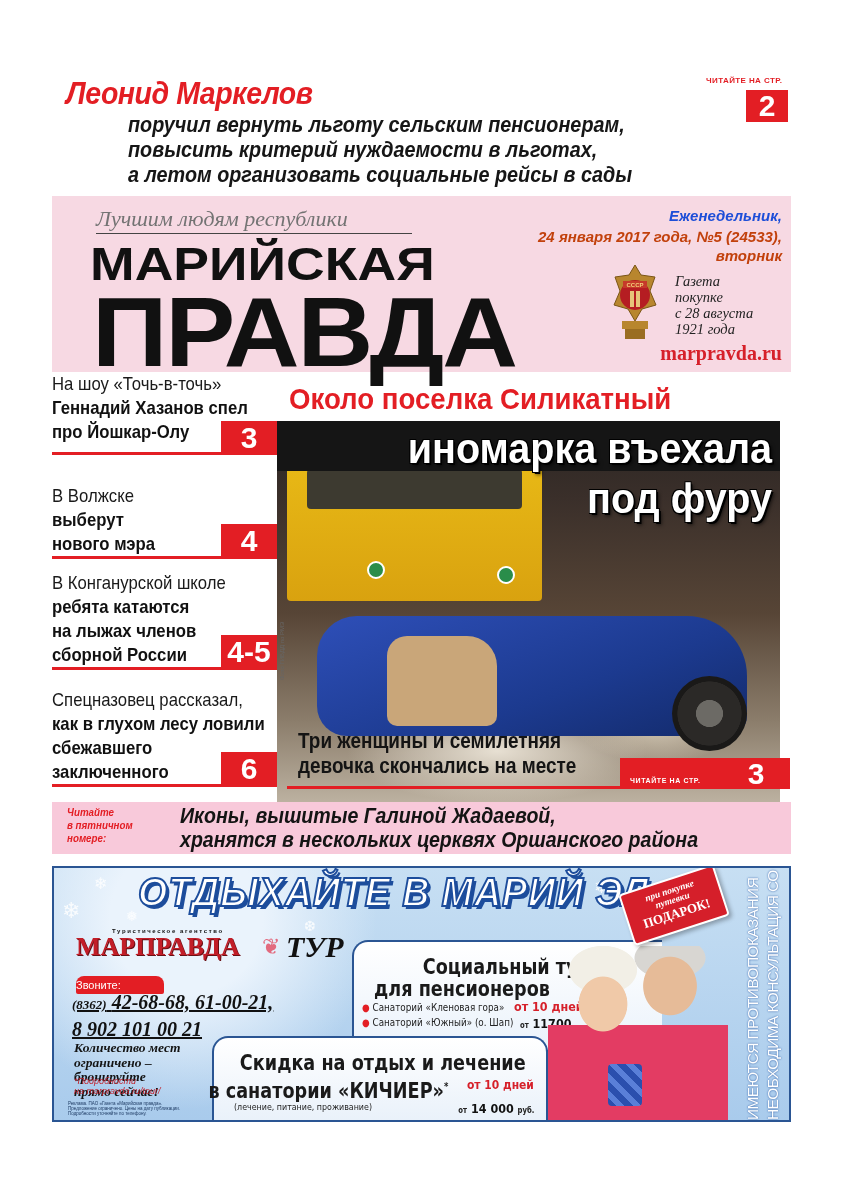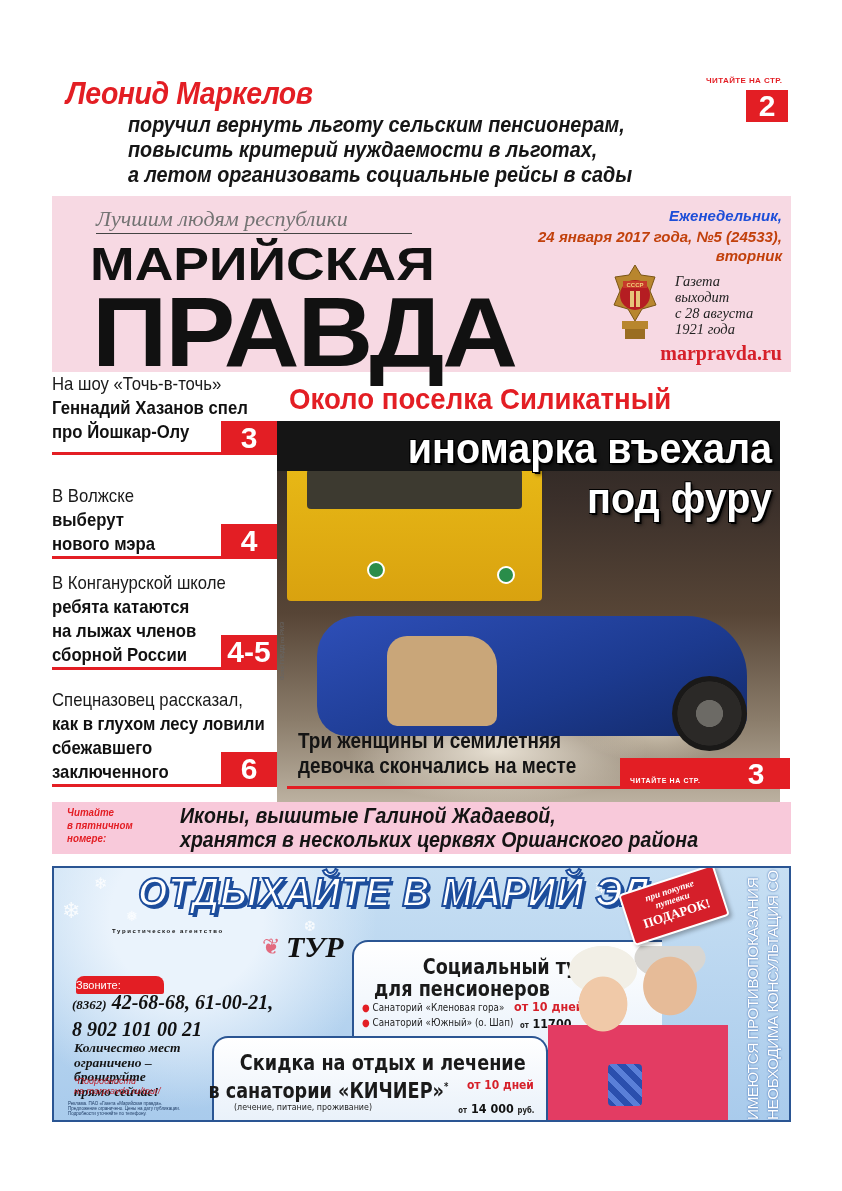--- a/index.html
+++ b/index.html
@@ -63,21 +63,21 @@
   
   .ad { left: 52px; top: 866px; width: 739px; height: 256px; border: 2px solid #2a5593; overflow: hidden;
     background: radial-gradient(circle at 18% 20%, #eaf3fc 0 12%, transparent 30%), linear-gradient(180deg,#c7dff3 0%, #a9cbec 100%); }
   .snow { position: absolute; color: #fff; opacity: 0.85; font-size: 22px; }
   .ad-title { position: absolute; left: 84px; top: 4px; font: italic 900 40px/1 "Liberation Sans", sans-serif; color: #fff; -webkit-text-stroke: 2px #1d4d9c; letter-spacing: 1px; transform: scaleX(0.94); transform-origin: left; white-space: nowrap; text-shadow: 3px 3px 0 #1d4d9c; }
   .agency-small { position: absolute; left: 58px; top: 60px; font: 700 6px "Liberation Sans", sans-serif; color: #111; letter-spacing: 1.6px; }
   .agency-name { position: absolute; left: 22px; top: 66px; font: 900 26px/1 "Liberation Serif", serif; color: #c21e28; letter-spacing: 0px; text-shadow: 1px 1px 0 #6a0f14; }
   .agency-bird { position: absolute; left: 208px; top: 66px; font-size: 22px; color: #e26a7e; }
   .agency-tur { position: absolute; left: 232px; top: 64px; font: italic 700 30px/1 "Liberation Serif", serif; color: #111; }
   .call-tag { position: absolute; left: 22px; top: 108px; width: 88px; height: 18px; background: #e31e24; border-radius: 8px 8px 2px 2px; color: #fff; font: 400 11px/18px "Liberation Sans", sans-serif; padding-left: 0; }
-  .phones { position: absolute; left: 18px; top: 122px; font: italic 700 20px/25px "Liberation Serif", serif; color: #111; white-space: nowrap; }
+  .phones { position: absolute; left: 18px; top: 122px; font: italic 700 20px/25px "Liberation Serif", serif; color: #111; white-space: nowrap; text-decoration: underline; }
   .phones .code { font-size: 13px; }
   .limited { position: absolute; left: 20px; top: 173px; font: italic 700 13.5px/14.5px "Liberation Serif", serif; color: #141414; }
   .details { position: absolute; left: 20px; top: 234px; font: italic 400 9px/10px "Liberation Sans", sans-serif; color: #c21e28; }
   .fine { position: absolute; left: 14px; top: 233px; font: 400 4.5px/5px "Liberation Sans", sans-serif; color: #1e3a63; }
 
   .box-social { position: absolute; left: 298px; top: 72px; width: 310px; height: 112px; background: linear-gradient(180deg,#ffffff,#eaf2fb); border: 2px solid #2a5593; border-right: none; border-radius: 16px 0 0 0; }
   .social-title { position: absolute; left: 62px; top: 14px; font: 700 21px/22px "DejaVu Sans", sans-serif; color: #1a1a1a; transform: scaleX(0.84); transform-origin: left; white-space: nowrap; }
   .social-item { position: absolute; left: 8px; font: 400 10px "DejaVu Sans", sans-serif; color: #222; transform: scaleX(0.88); transform-origin: left; white-space: nowrap; }
   .social-item .dot { color: #e31e24; }
   .social-days { position: absolute; left: 160px; top: 57px; font: 700 13px "DejaVu Sans", sans-serif; color: #d6202a; transform: scaleX(0.86); transform-origin: left; white-space: nowrap; }
@@ -135,21 +135,21 @@
   <circle cx="25" cy="32" r="15" fill="#b51d22"></circle>
   <rect x="13" y="18" width="24" height="7" fill="#c63a2a"></rect>
   <text x="25" y="24" font-size="6" fill="#f4d27a" text-anchor="middle" font-family="Liberation Sans, sans-serif" font-weight="700">СССР</text>
   <rect x="20" y="28" width="4" height="16" fill="#e6c47a"></rect>
   <rect x="26" y="28" width="4" height="16" fill="#e6c47a"></rect>
   <rect x="12" y="58" width="26" height="8" fill="#b8862e"></rect>
   <rect x="15" y="66" width="20" height="10" fill="#9a6d22"></rect>
 </svg>
 <div class="abs since">
   <div>Газета</div>
-  <div>выходит</div>
+  <div>покупке</div>
   <div>с 28 августа</div>
   <div>1921 года</div>
 </div>
 <div class="abs site">marpravda.ru</div>
 
 <div class="abs story" style="top:372px; height:82px;">
   <div class="lead">На шоу «Точь-в-точь»</div>
   <div class="body">Геннадий Хазанов спел</div>
   <div class="body">про Йошкар-Олу</div>
   <div class="page-box pg" style="top:441px; top:49px; width:56px;">3</div>
@@ -222,20 +222,21 @@
   <span class="snow" style="left:8px; top:30px;">❄</span>
   <span class="snow" style="left:40px; top:6px; font-size:16px;">❄</span>
   <span class="snow" style="left:72px; top:40px; font-size:14px;">❅</span>
   <span class="snow" style="left:250px; top:50px; font-size:14px;">❆</span>
   <span class="snow" style="left:540px; top:8px; font-size:18px;">❄</span>
   <span class="snow" style="left:300px; top:130px; font-size:12px;">❅</span>
 
   <div class="ad-title">ОТДЫХАЙТЕ В МАРИЙ ЭЛ</div>
 
   <div class="agency-small">Туристическое агентство</div>
+  <div class="agency-name">МАРПРАВДА</div>
   <div class="agency-bird">❦</div>
   <div class="agency-tur">ТУР</div>
 
   <div class="call-tag">Звоните:</div>
   <div class="phones">
     <div><span class="code">(8362)</span> <span>42-68-68, 61-00-21,</span></div>
     <div>8 902 101 00 21</div>
   </div>
   <div class="limited">
     <div>Количество мест</div>

